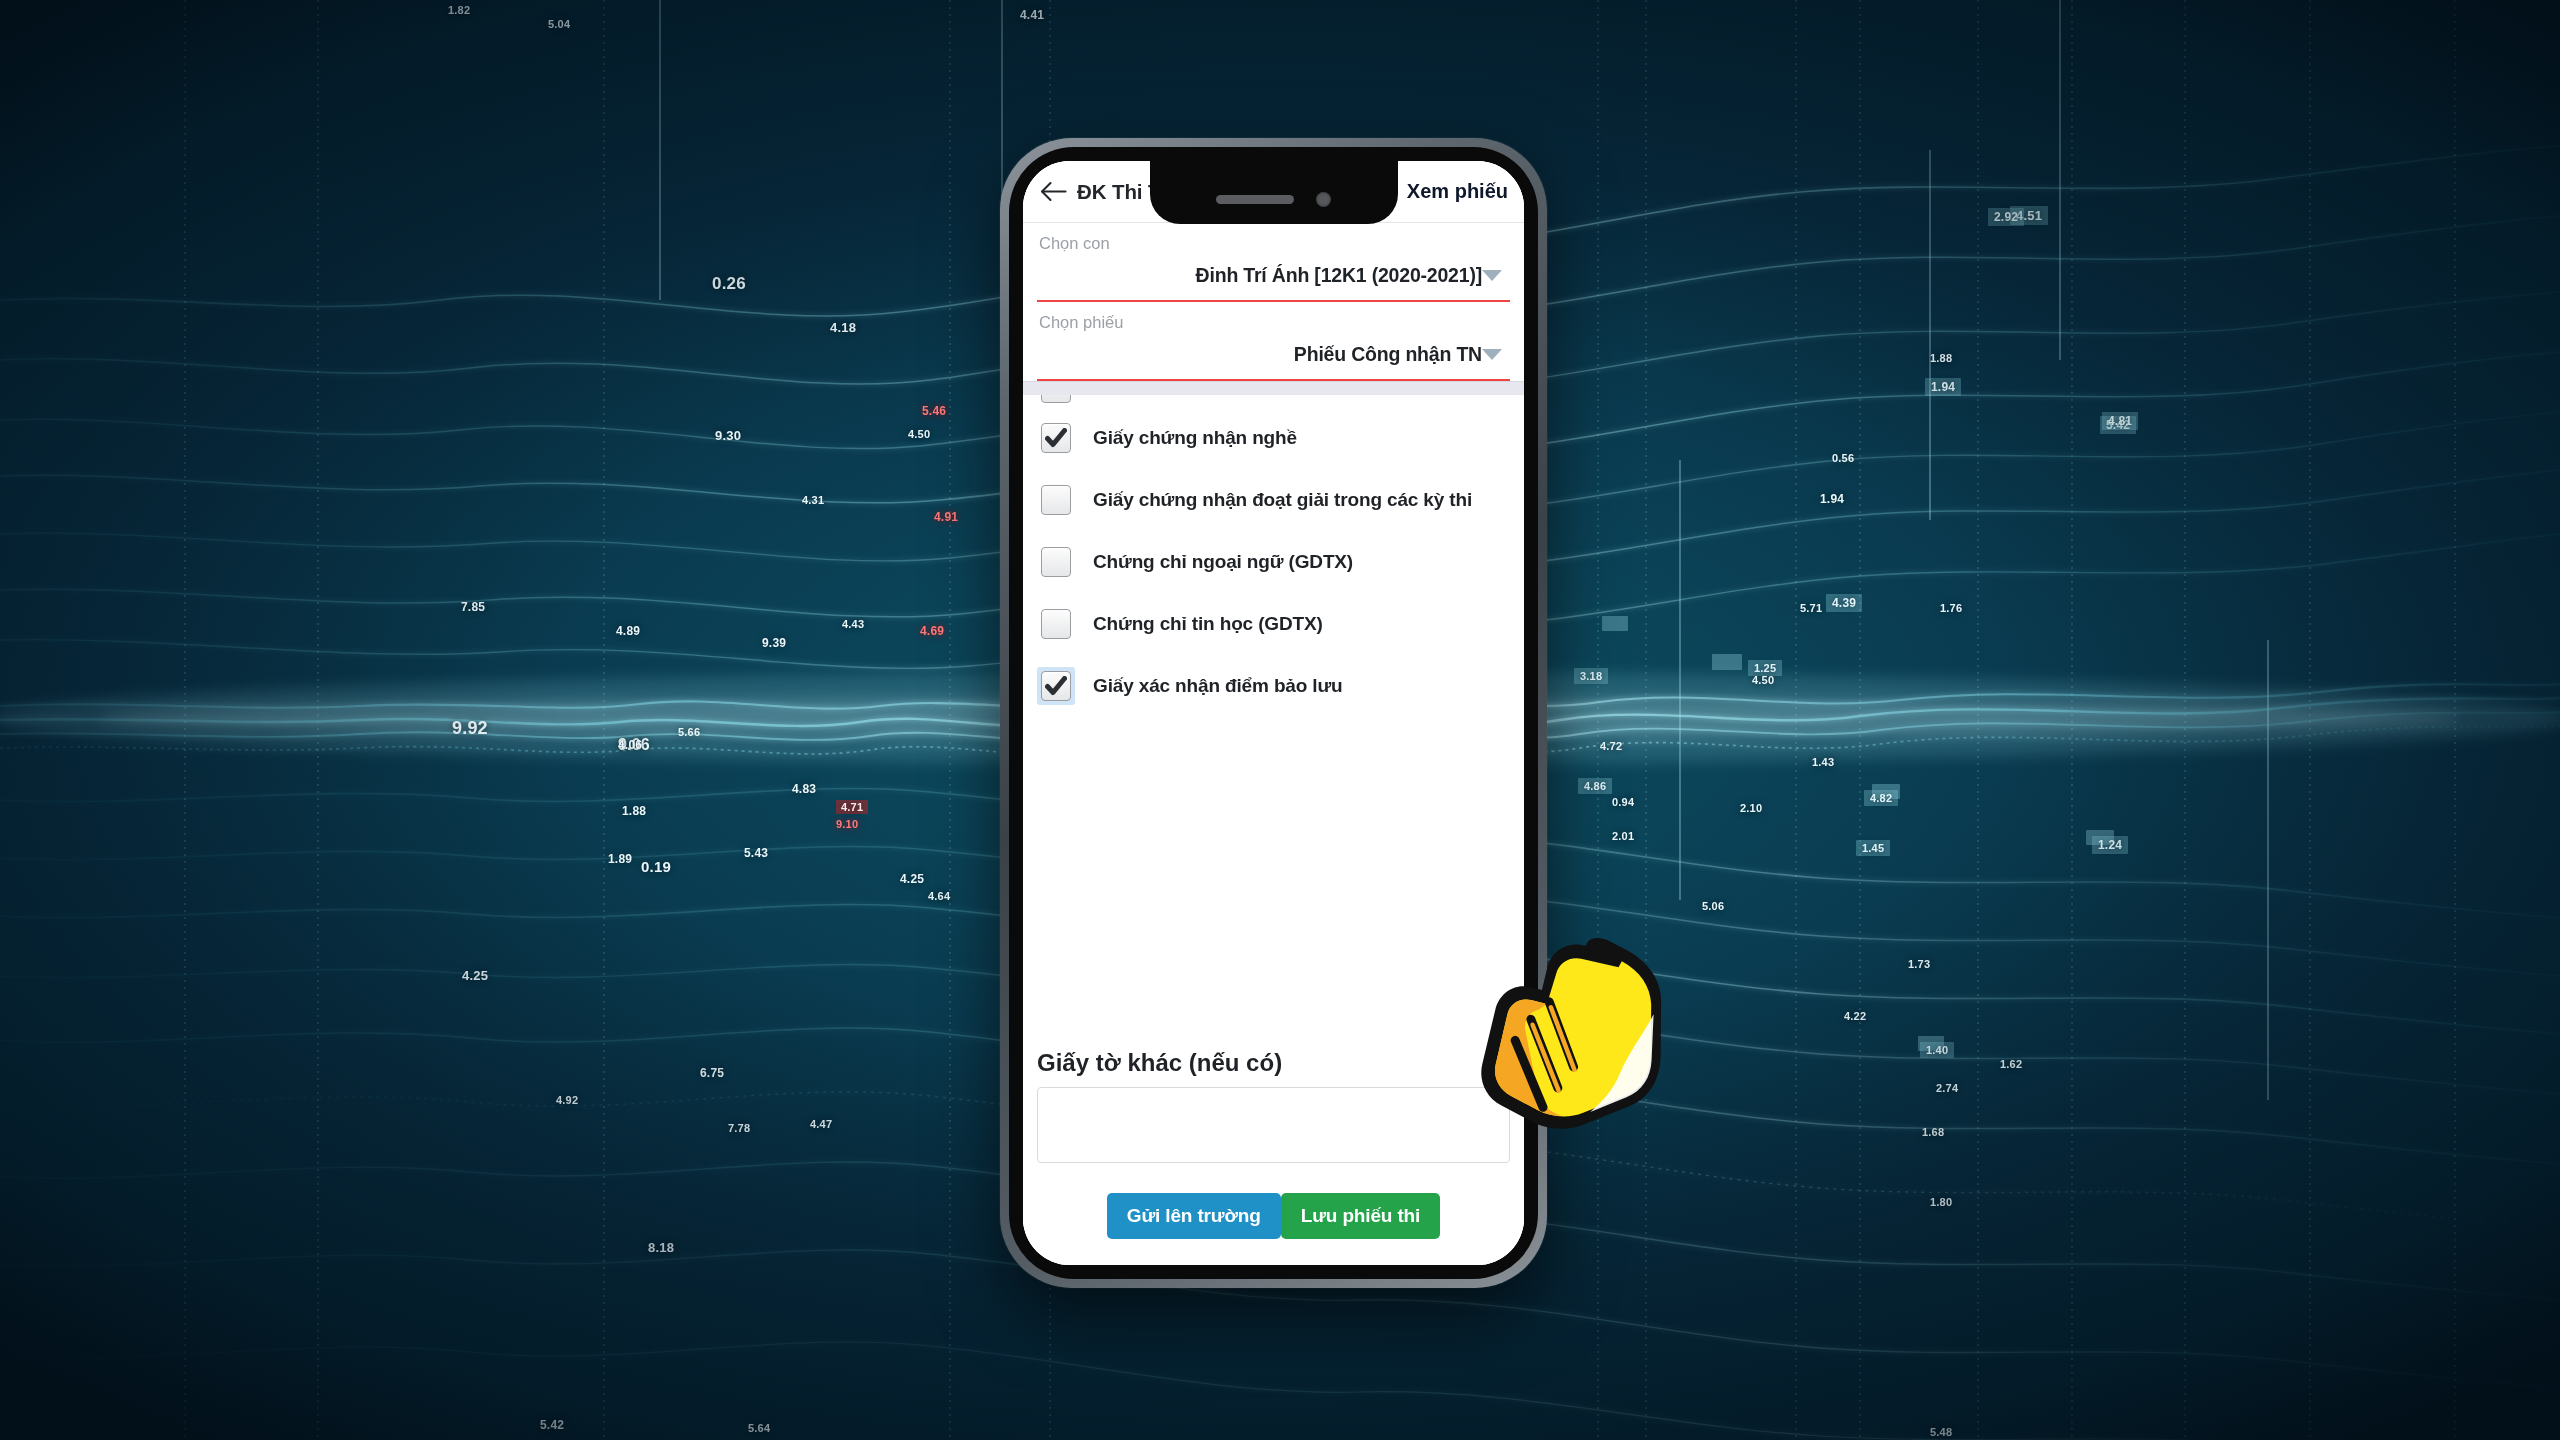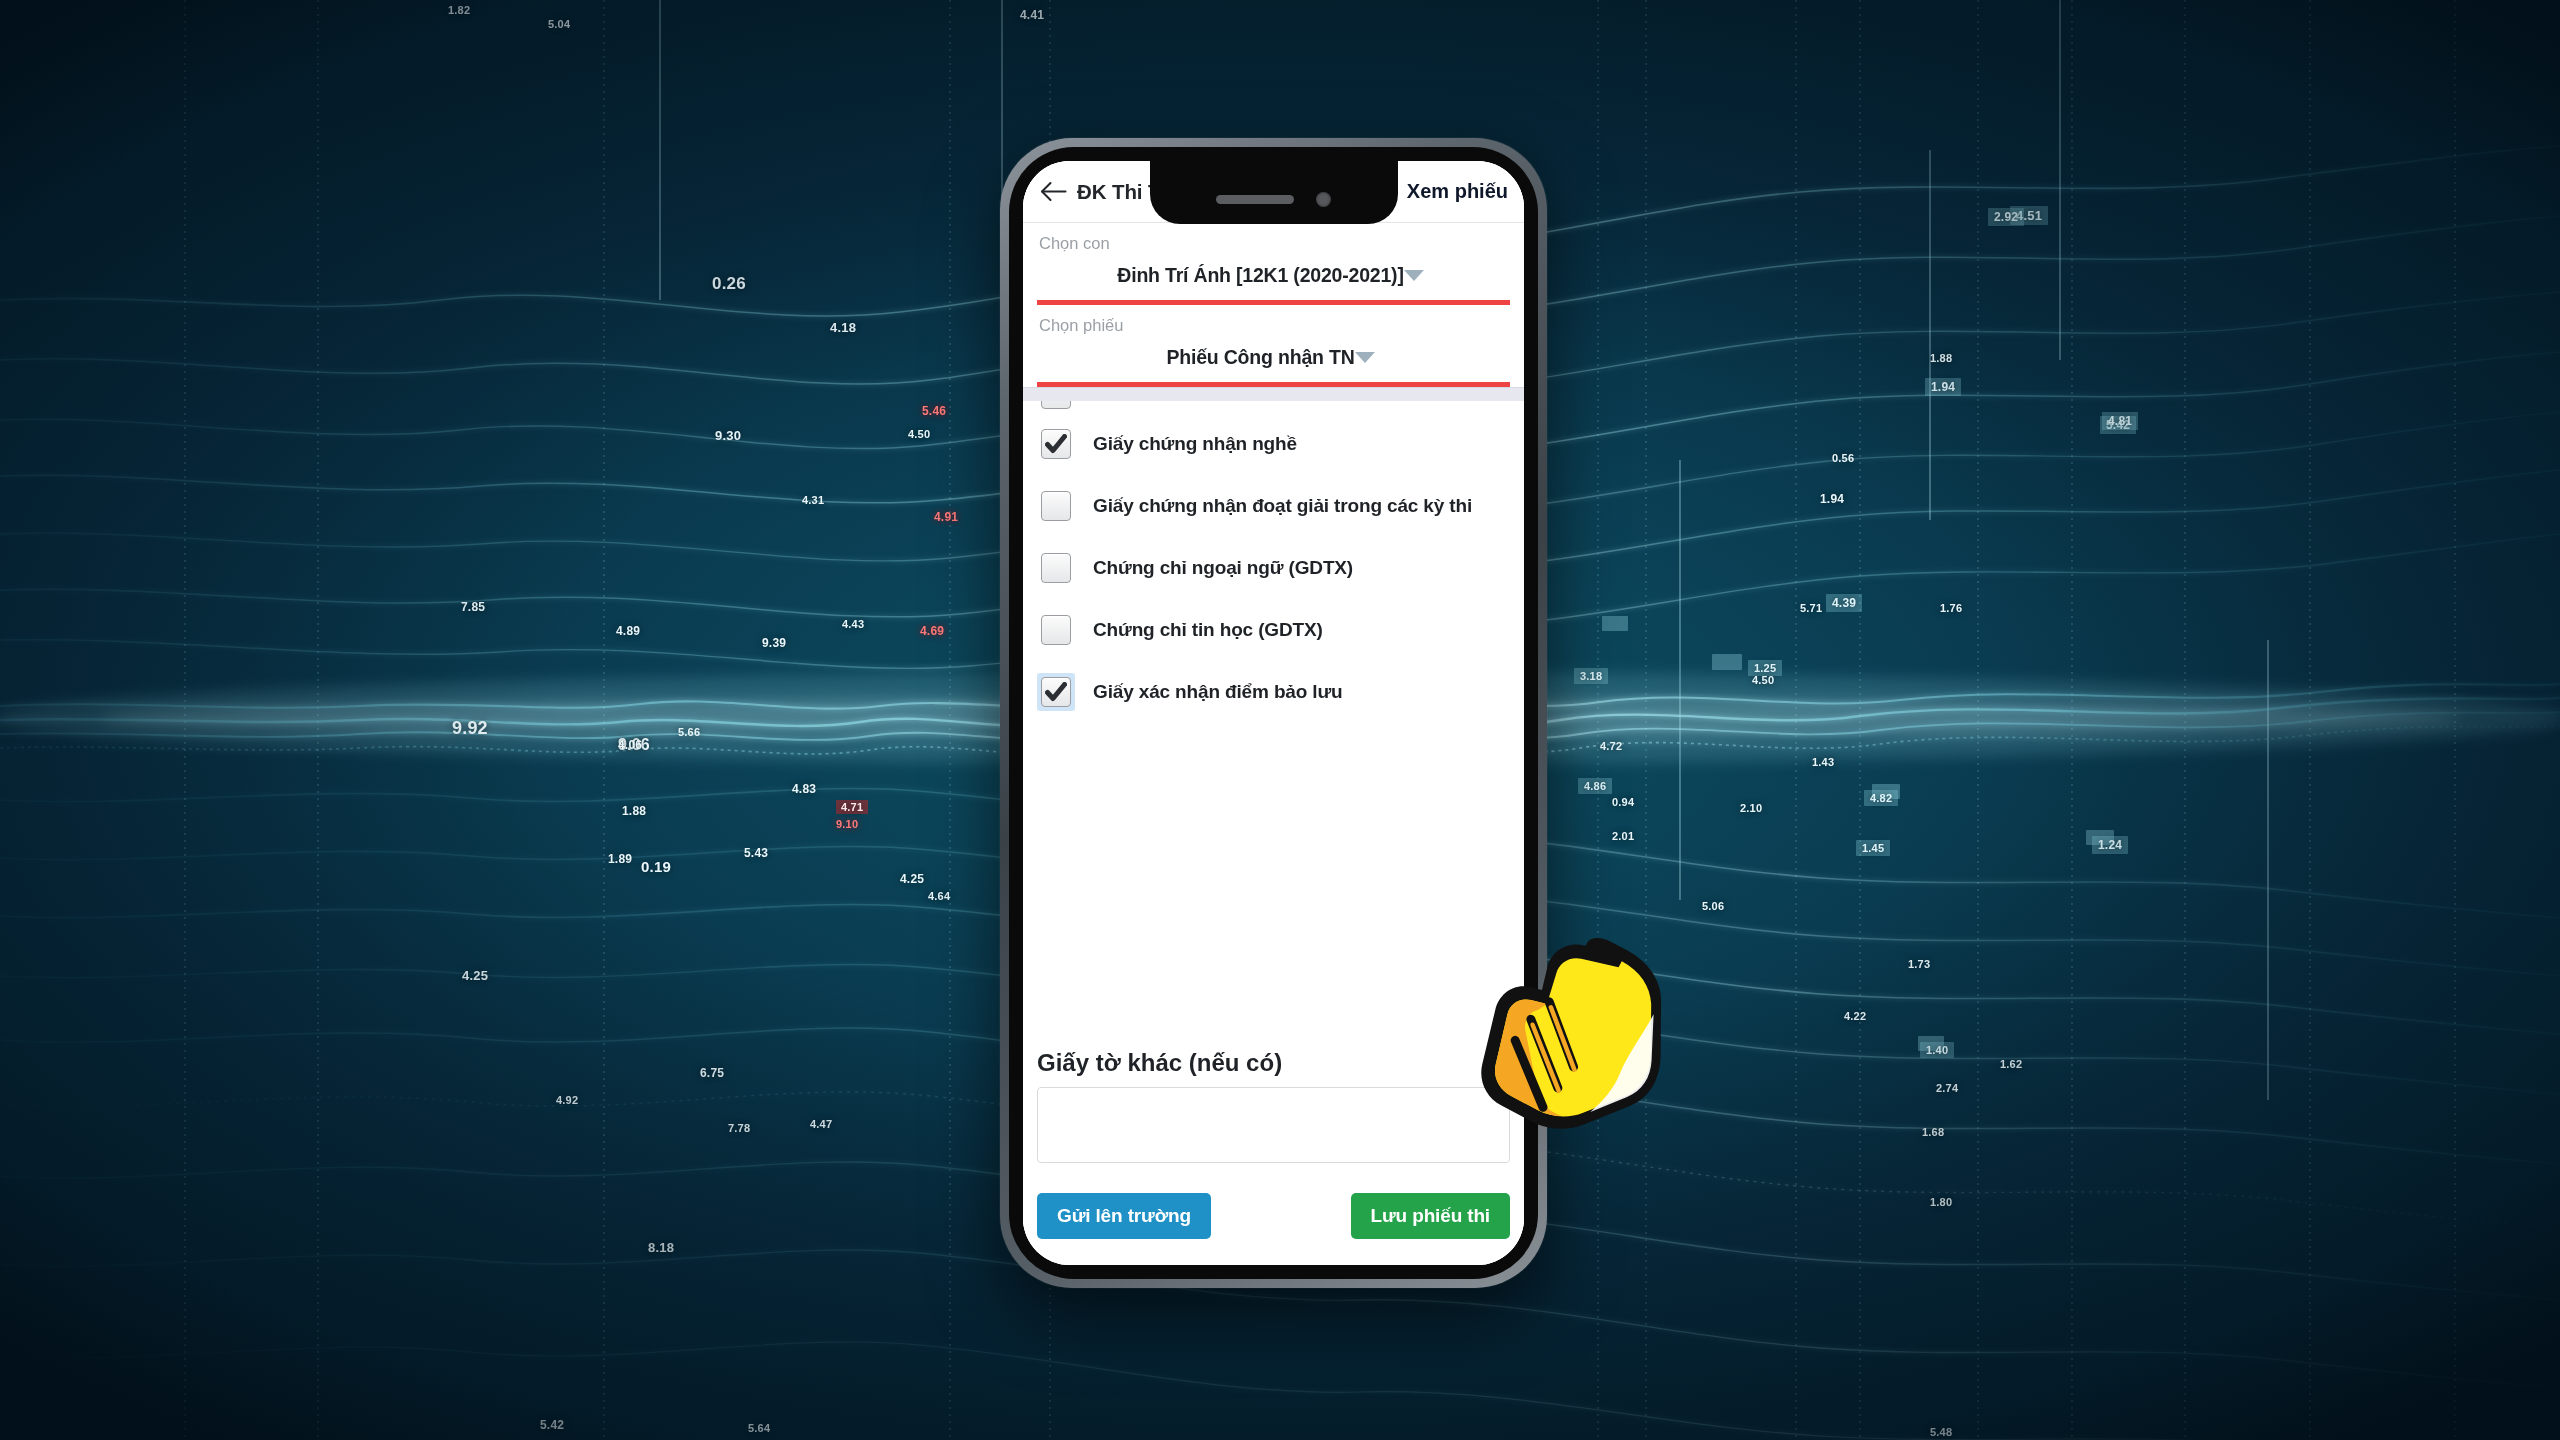--- a/index.html
+++ b/index.html
@@ -155,23 +155,23 @@
   .field-group { background: #fff; padding: 0 14px; }
   .field-label {
     font-size: 16.5px;
     color: #9aa0a6;
     padding: 11px 2px 2px 2px;
     font-weight: 400;
   }
   .select-row {
     display: flex;
     align-items: center;
-    justify-content: center;
+    justify-content: flex-end;
     padding: 9px 4px 13px 2px;
-    border-bottom: 5px solid #ef4444;
+    border-bottom: 2px solid #ef4444;
     cursor: pointer;
   }
   .select-value {
     font-size: 19.5px;
     font-weight: 700;
     color: #1f2327;
     letter-spacing: -.2px;
   }
   .caret {
     width: 0; height: 0;
@@ -258,21 +258,21 @@
     padding: 10px;
     color: #1f2327;
     resize: none;
     outline: none;
   }
 
   
   #actions {
     flex: 0 0 auto;
     display: flex;
-    justify-content: space-between;
+    justify-content: center;
     align-items: center;
     padding: 26px 14px 26px 14px;
     background: #fff;
   }
   .btn {
     border: none;
     border-radius: 5px;
     color: #fff;
     font-size: 19px;
     font-weight: 700;

